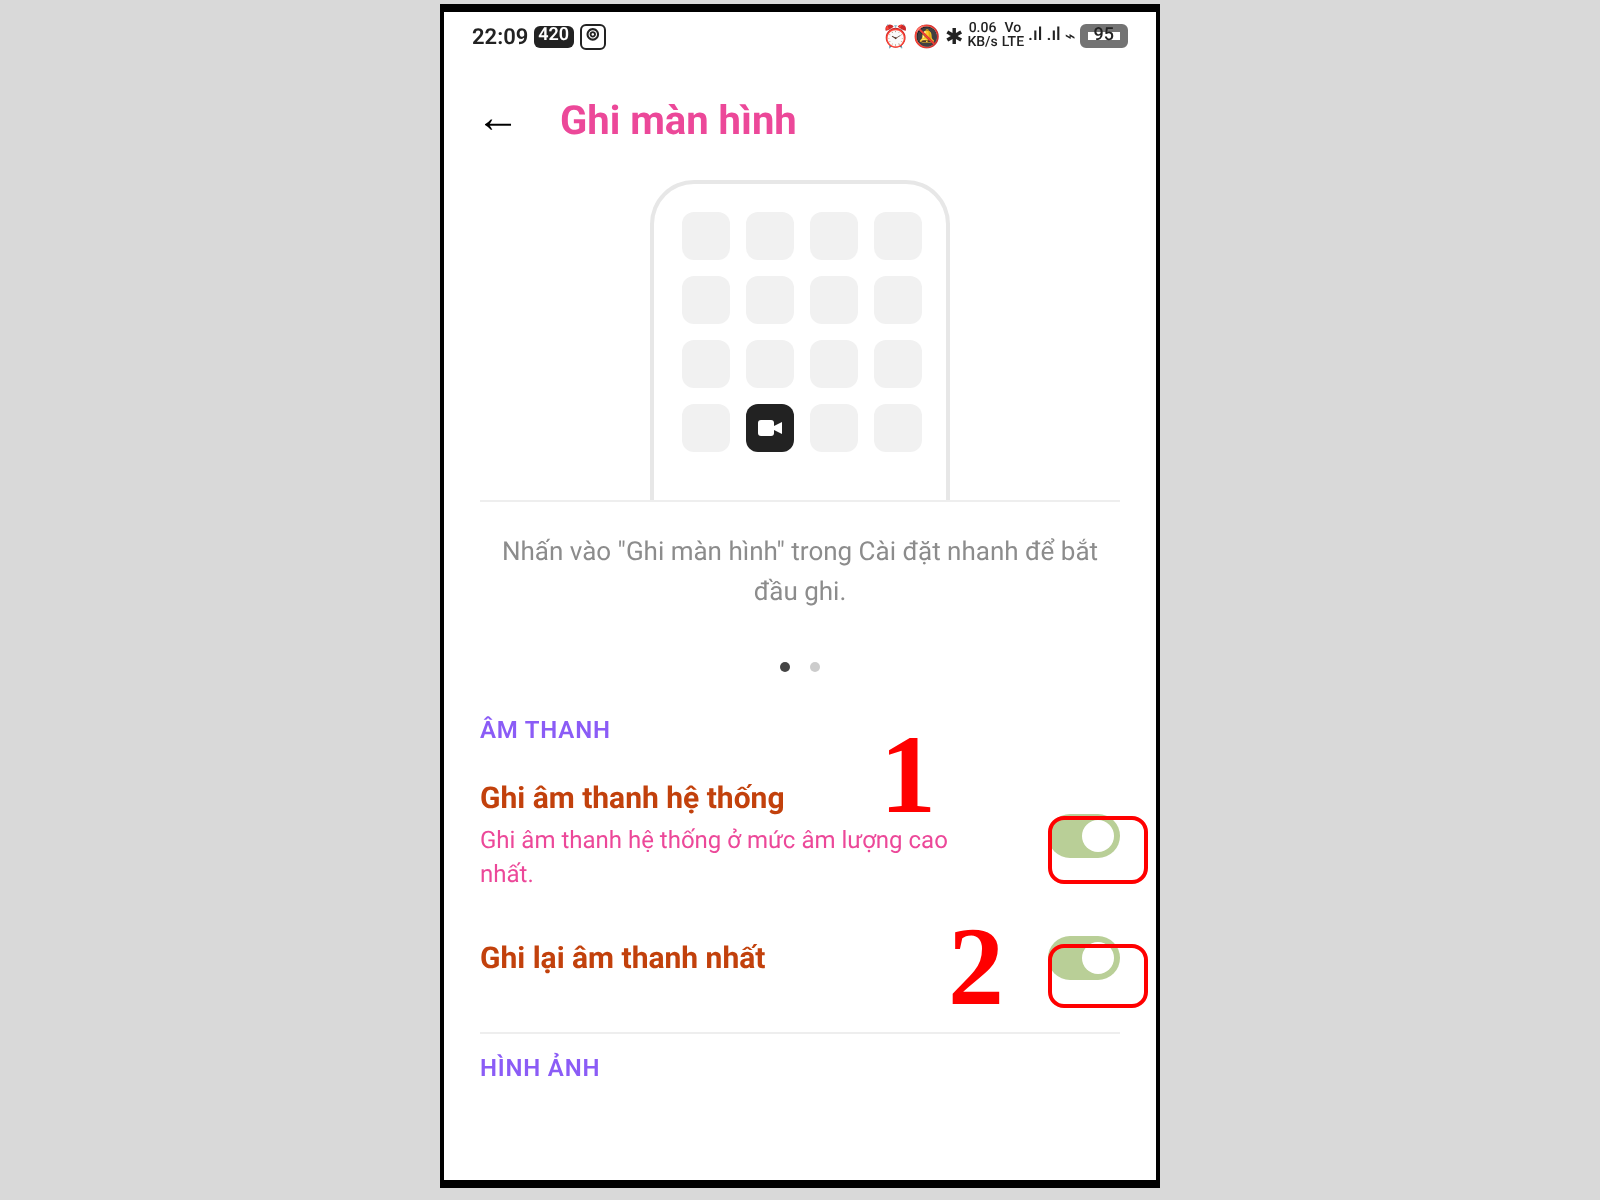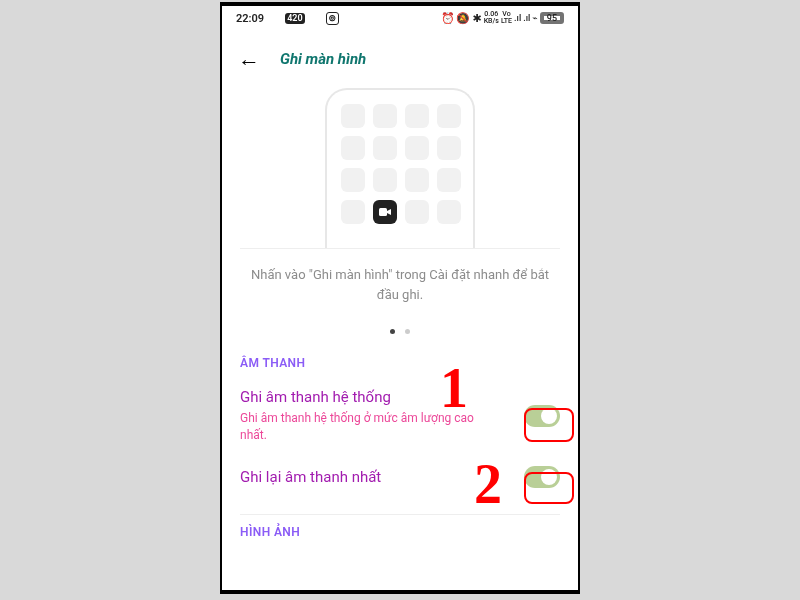--- a/index.html
+++ b/index.html
@@ -28,39 +28,39 @@
   .status-bar {
     display: flex;
     justify-content: space-between;
     align-items: center;
     padding: 4px 14px 2px 14px;
     font-size: 11px;
     font-weight: 600;
     color: #222;
     height: 22px;
   }
-  .status-left { display: flex; align-items: center; gap: 21px; }
+  .status-left { display: flex; align-items: center; gap: 3px; }
   .status-right { display: flex; align-items: center; gap: 2px; font-size: 9px; font-weight: 500; }
   .status-right .tiny { font-size: 7px; line-height: 7px; text-align: center; }
   .battery-box {
     border: 4px solid #737373; border-radius: 3px; padding: 0 3px; font-size: 9px;
     display: inline-flex; align-items: center; height: 12px;
   }
   .chip { display:inline-block; font-size:9px; background:#222; color:#fff; border-radius:3px; padding:0 2px; line-height:11px;}
   .chip.outline { background:#fff; color:#222; border:1px solid #222;}
   .sym { font-size:11px; }
 
   .header-row {
     display: flex;
     align-items: center;
     gap: 20px;
     padding: 20px 16px 14px 16px;
   }
   .back-arrow { font-size: 22px; line-height: 1; cursor: pointer; }
-  .page-title { font-size: 15px; font-weight: 700; color: #0f766e; font-style: italic; }
+  .page-title { font-size: 20px; font-weight: 700; color: #ec4899; }
 
   .illustration-wrap {
     display: flex; justify-content: center; padding-top: 4px;
   }
   .device-outline {
     width: 150px; height: 160px;
     border: 2px solid #e7e7e7;
     border-bottom: none;
     border-radius: 22px 22px 0 0;
     padding: 14px 14px 0 14px;
@@ -101,21 +101,21 @@
     font-weight: 600;
     letter-spacing: .4px;
     padding: 10px 18px 8px 18px;
   }
   .setting {
     display:flex; align-items:center; justify-content:space-between;
     padding: 10px 18px 12px 18px;
     gap: 14px;
   }
   .setting .text { flex:1; }
-  .setting-title { font-size:15px; color:#a21caf; font-weight:400; }
+  .setting-title { font-size:15px; color:#c2410c; font-weight:700; }
   .setting-desc { font-size:12px; color:#ec4899; margin-top:4px; line-height:1.4; max-width: 250px;}
   .toggle {
     width: 36px; height: 22px;
     background: #b9cf97;
     border-radius: 11px;
     position: relative;
     cursor: pointer;
   }
   .toggle::after {
     content:"";

